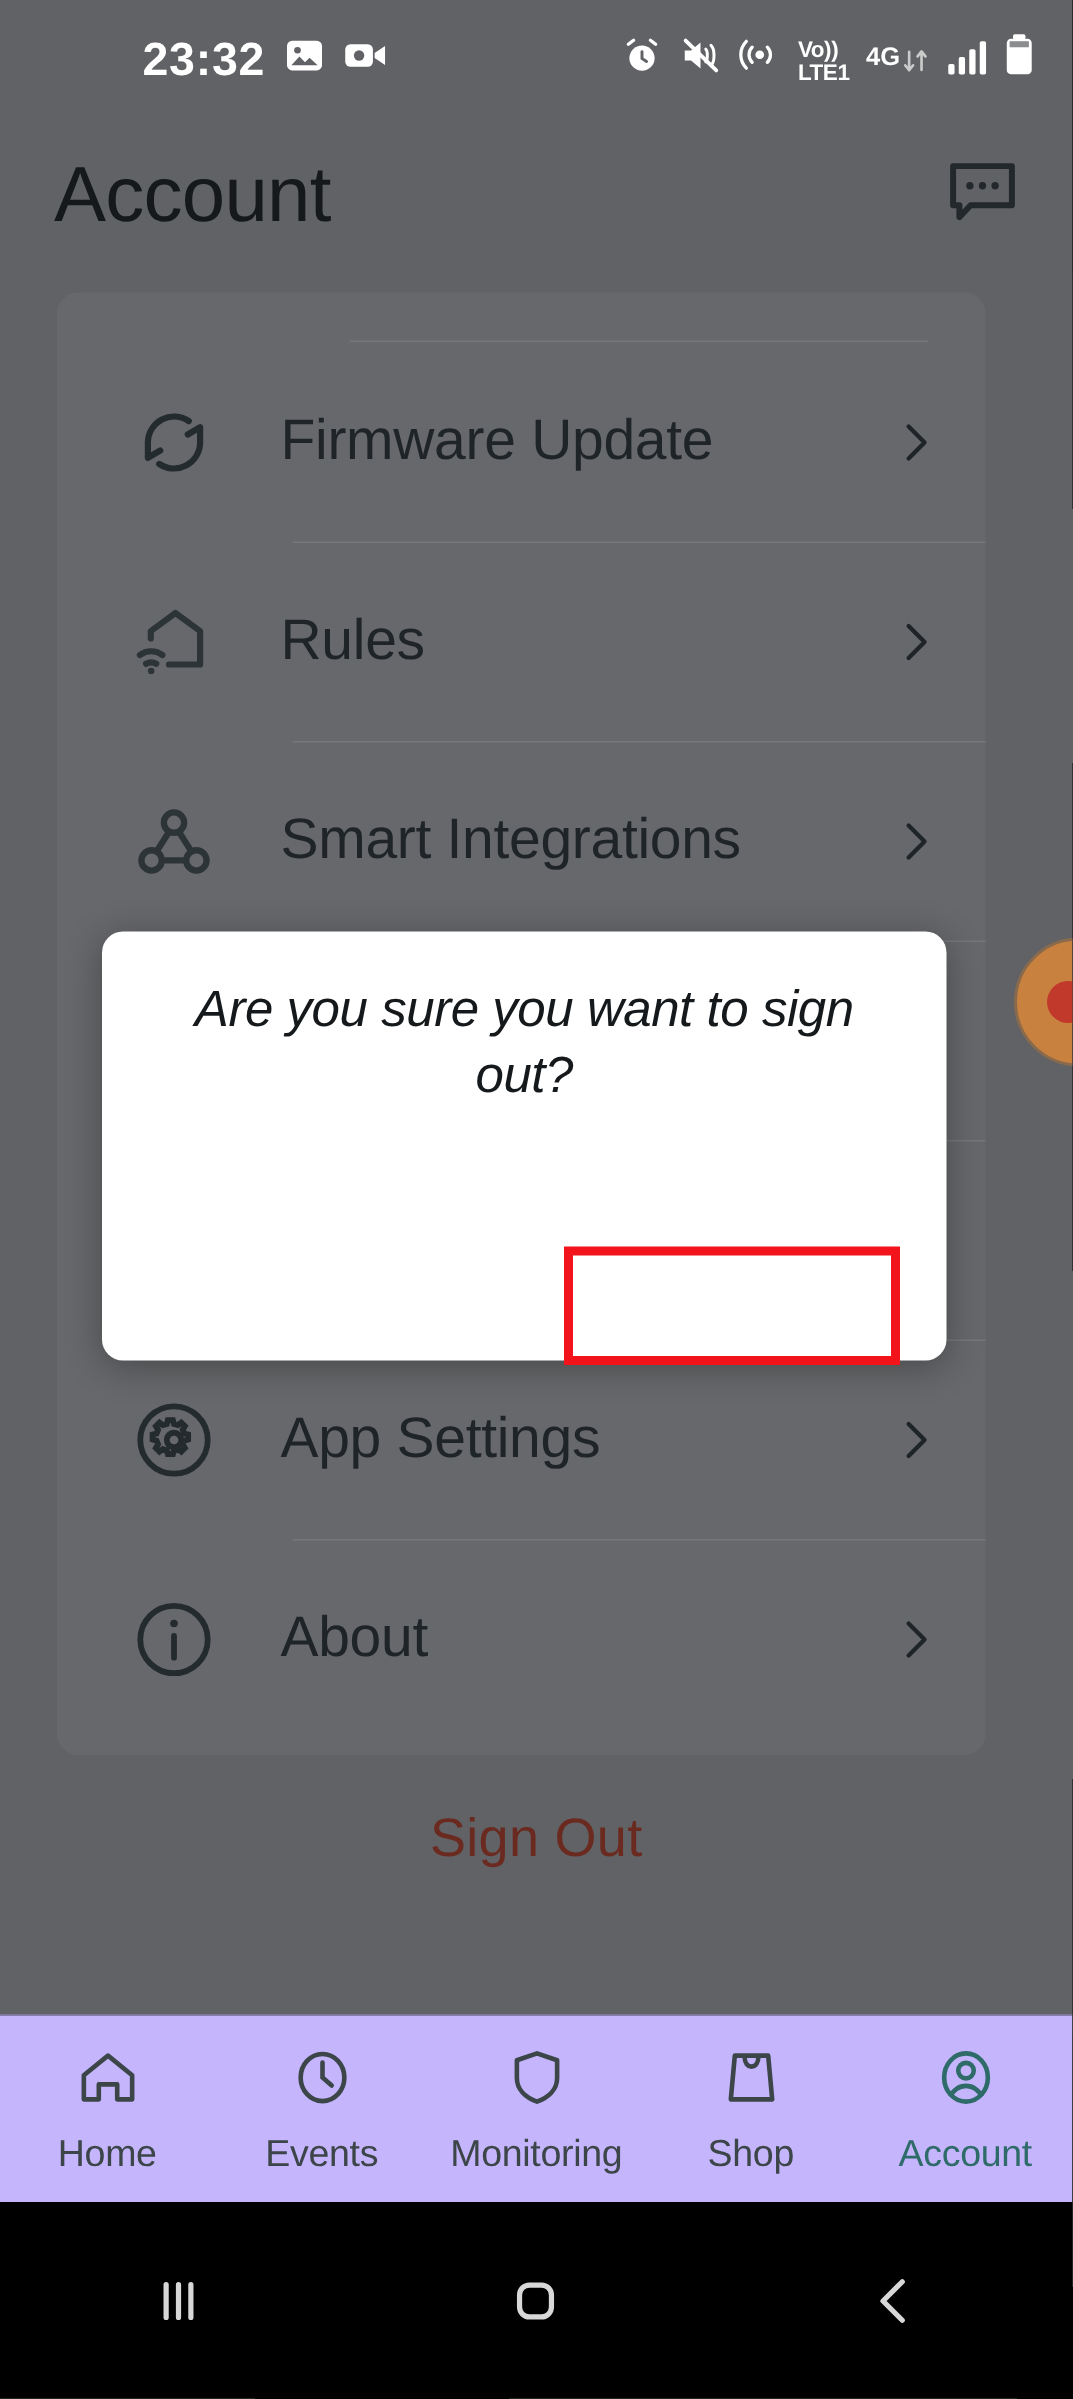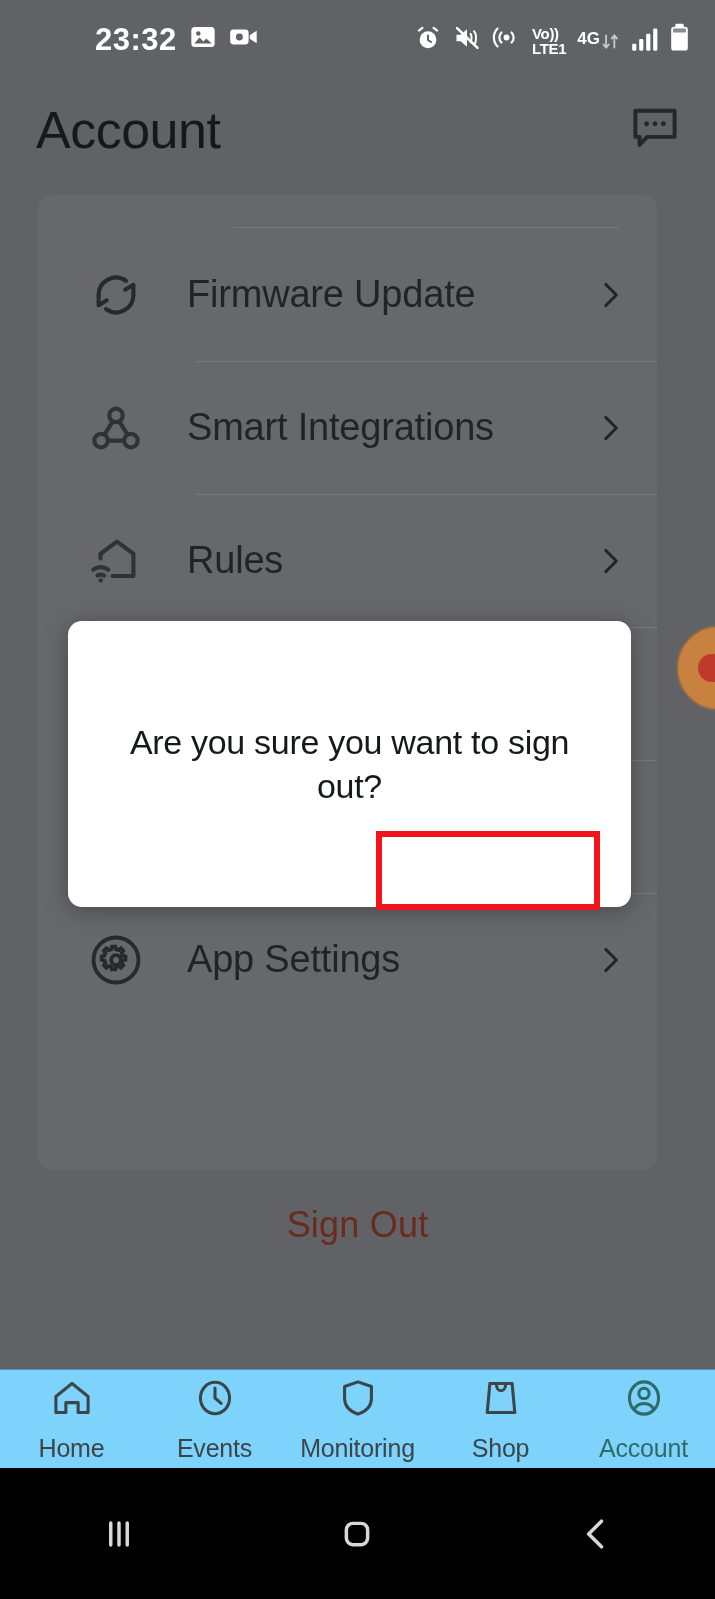--- a/index.html
+++ b/index.html
@@ -107,24 +107,24 @@
     border: 2px solid #8a6a4c;
   }
   #fab-dot {
     position: absolute; top: 27px; left: 20px;
     width: 28px; height: 28px; border-radius: 50%;
     background: #c0392b;
   }
 
   
   #bottom-nav {
-    position: absolute; left: 0; right: 0; bottom: 131px; height: 99px;
+    position: absolute; left: 0; right: 0; bottom: 131px; height: 125px;
     border-top: 1px solid rgba(0,0,0,0.30);
     display: flex; align-items: center;
-    background: #7dd3fc;
+    background: #c4b5fd;
   }
   .nav-item {
     flex: 1; display: flex; flex-direction: column;
     align-items: center; justify-content: center; gap: 9px;
   }
   .nav-label { font-size: 25px; color: #3c4548; letter-spacing: -0.2px; }
   .nav-item.active .nav-label { color: #2f6b69; }
 
   
   #sys-nav {
@@ -137,24 +137,24 @@
   
   #scrim { position: absolute; inset: 0; background: transparent; }
   #dialog {
     position: absolute; top: 621px; left: 68px;
     width: 563px; height: 286px;
     background: #fff; border-radius: 14px;
     box-shadow: 0 4px 24px rgba(0,0,0,0.30);
     overflow: hidden;
   }
   #dialog-message {
-    padding: 100px 44px 0 44px;
+    padding: 31px 44px 0 44px;
     text-align: center;
     font-size: 34px; line-height: 1.28;
-    color: #15191b; letter-spacing: -0.3px;
+    color: #15191b; letter-spacing: -0.3px; font-style: italic;
   }
   #dialog-actions {
     position: absolute; left: 0; right: 0; top: 197px; bottom: 0;
     display: flex;
     border-top: 1px solid #eceef0;
   }
   .dlg-btn {
     flex: 1; display: flex; align-items: center; justify-content: center;
     font-size: 33px; color: #22c8b8; letter-spacing: -0.2px;
     background: #fff; border: none; font-family: inherit;
@@ -277,45 +277,45 @@
           <div class="row-label">Firmware Update</div>
           <div class="row-chevron">
             <svg width="34" height="34" viewBox="0 0 24 24" fill="none" stroke="#1e2427" stroke-width="2" stroke-linecap="round" stroke-linejoin="round">
                 <path d="M9 4.5l7.5 7.5L9 19.5"></path>
               </svg>
           </div>
         </div>
 
         <div class="row">
           <div class="row-icon">
+            <svg width="58" height="58" viewBox="0 0 24 24" fill="none" stroke="#2d3437" stroke-width="1.7" stroke-linecap="round" stroke-linejoin="round">
+              <path d="M5.6 11v-2L12.4 4l6.8 5v9.2h-8.6"></path>
+              <path d="M2.6 15.6a5.1 5.1 0 016.2 0"></path>
+              <path d="M4.3 18a2.9 2.9 0 012.8 0"></path>
+              <circle cx="5.7" cy="20" r="0.9" fill="#2d3437" stroke="none"></circle>
+            </svg>
+          </div>
+          <div class="row-label">Rules</div>
+          <div class="row-chevron">
+            <svg width="34" height="34" viewBox="0 0 24 24" fill="none" stroke="#1e2427" stroke-width="2" stroke-linecap="round" stroke-linejoin="round">
+                <path d="M9 4.5l7.5 7.5L9 19.5"></path>
+              </svg>
+          </div>
+        </div>
+
+        <div class="row">
+          <div class="row-icon">
             <svg width="56" height="56" viewBox="0 0 24 24" fill="none" stroke="#2d3437" stroke-width="1.8">
               <circle cx="12" cy="6.6" r="2.9"></circle>
                 <circle cx="5.6" cy="17.4" r="2.9"></circle>
                 <circle cx="18.4" cy="17.4" r="2.9"></circle>
               <path d="M10.6 9.2L7 14.9M13.4 9.2L17 14.9M8.5 17.4h7"></path>
             </svg>
           </div>
           <div class="row-label">Smart Integrations</div>
-          <div class="row-chevron">
-            <svg width="34" height="34" viewBox="0 0 24 24" fill="none" stroke="#1e2427" stroke-width="2" stroke-linecap="round" stroke-linejoin="round">
-                <path d="M9 4.5l7.5 7.5L9 19.5"></path>
-              </svg>
-          </div>
-        </div>
-
-        <div class="row">
-          <div class="row-icon">
-            <svg width="58" height="58" viewBox="0 0 24 24" fill="none" stroke="#2d3437" stroke-width="1.7" stroke-linecap="round" stroke-linejoin="round">
-              <path d="M5.6 11v-2L12.4 4l6.8 5v9.2h-8.6"></path>
-              <path d="M2.6 15.6a5.1 5.1 0 016.2 0"></path>
-              <path d="M4.3 18a2.9 2.9 0 012.8 0"></path>
-              <circle cx="5.7" cy="20" r="0.9" fill="#2d3437" stroke="none"></circle>
-            </svg>
-          </div>
-          <div class="row-label">Rules</div>
           <div class="row-chevron">
             <svg width="34" height="34" viewBox="0 0 24 24" fill="none" stroke="#1e2427" stroke-width="2" stroke-linecap="round" stroke-linejoin="round">
                 <path d="M9 4.5l7.5 7.5L9 19.5"></path>
               </svg>
           </div>
         </div>
 
         <div class="row"></div>
         <div class="row"></div>
 
@@ -328,20 +328,35 @@
             </svg>
           </div>
           <div class="row-label">App Settings</div>
           <div class="row-chevron">
             <svg width="34" height="34" viewBox="0 0 24 24" fill="none" stroke="#1e2427" stroke-width="2" stroke-linecap="round" stroke-linejoin="round">
                 <path d="M9 4.5l7.5 7.5L9 19.5"></path>
               </svg>
           </div>
         </div>
 
+        <div class="row">
+          <div class="row-icon">
+            <svg width="58" height="58" viewBox="0 0 24 24" fill="none" stroke="#242b2e" stroke-width="1.6" stroke-linecap="round">
+              <circle cx="12" cy="12" r="9.3"></circle>
+              <path d="M12 11v6"></path>
+                <circle cx="12" cy="7.6" r="1.05" fill="#242b2e" stroke="none"></circle>
+            </svg>
+          </div>
+          <div class="row-label">About</div>
+          <div class="row-chevron">
+            <svg width="34" height="34" viewBox="0 0 24 24" fill="none" stroke="#1e2427" stroke-width="2" stroke-linecap="round" stroke-linejoin="round">
+                <path d="M9 4.5l7.5 7.5L9 19.5"></path>
+              </svg>
+          </div>
+        </div>
       </div>
 
       <div id="sign-out">Sign Out</div>
     </div>
 
     <div id="fab-circle">
       <div id="fab-dot"></div>
     </div>
 
     <div id="bottom-nav">

